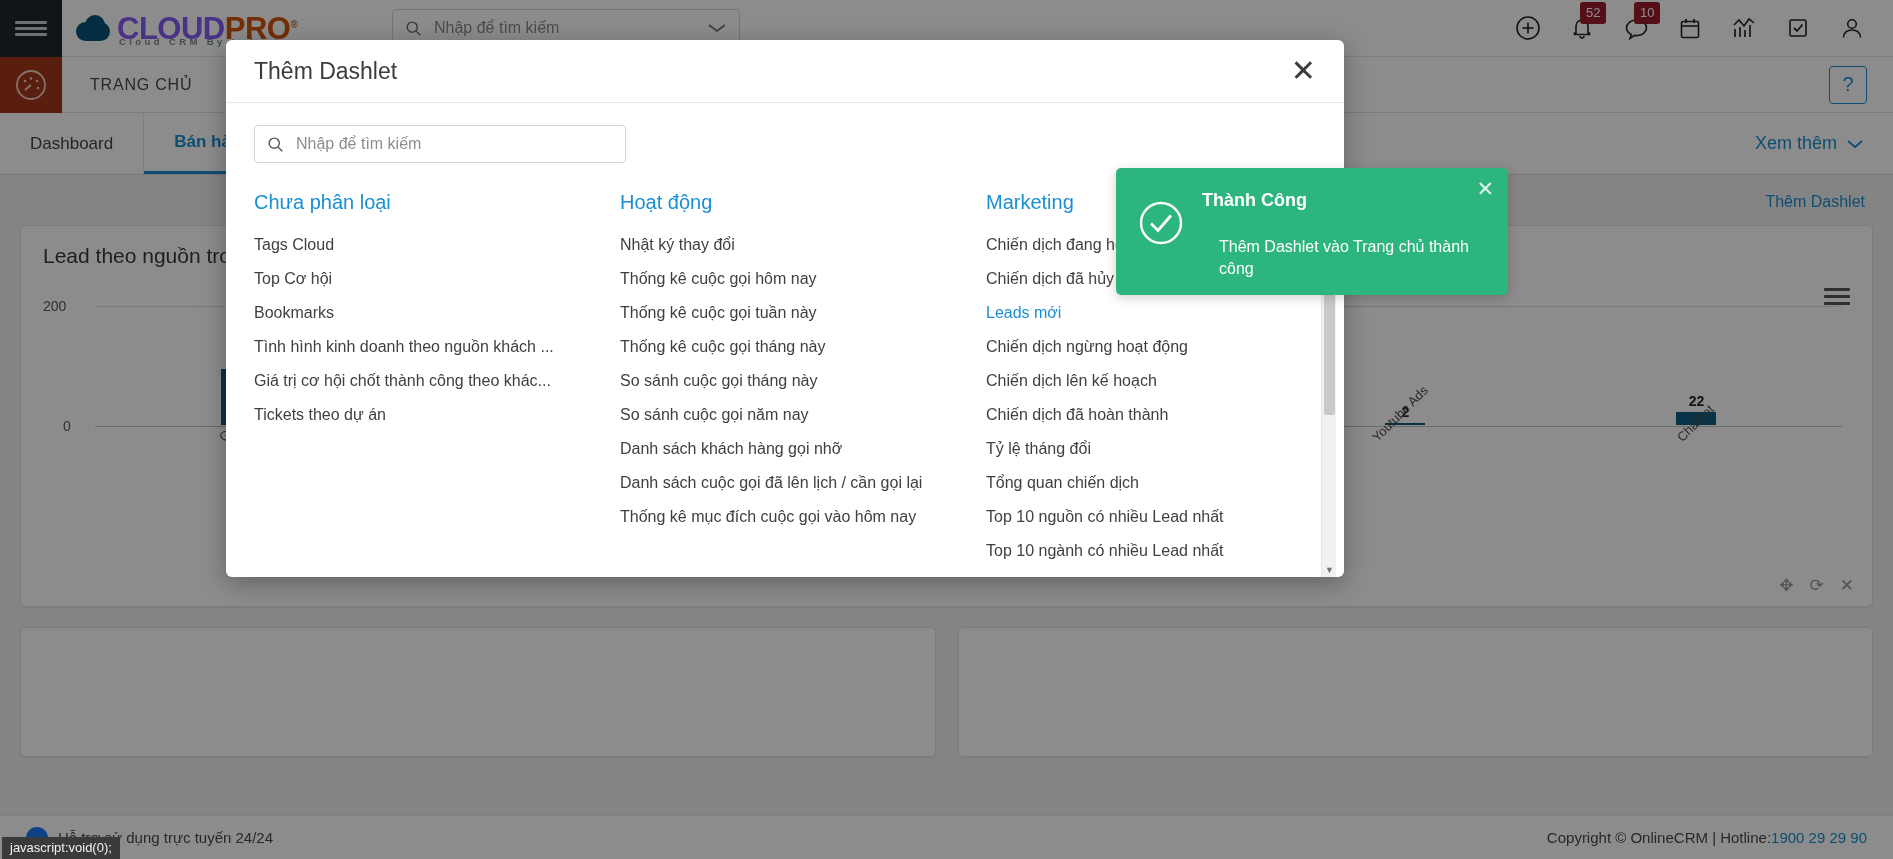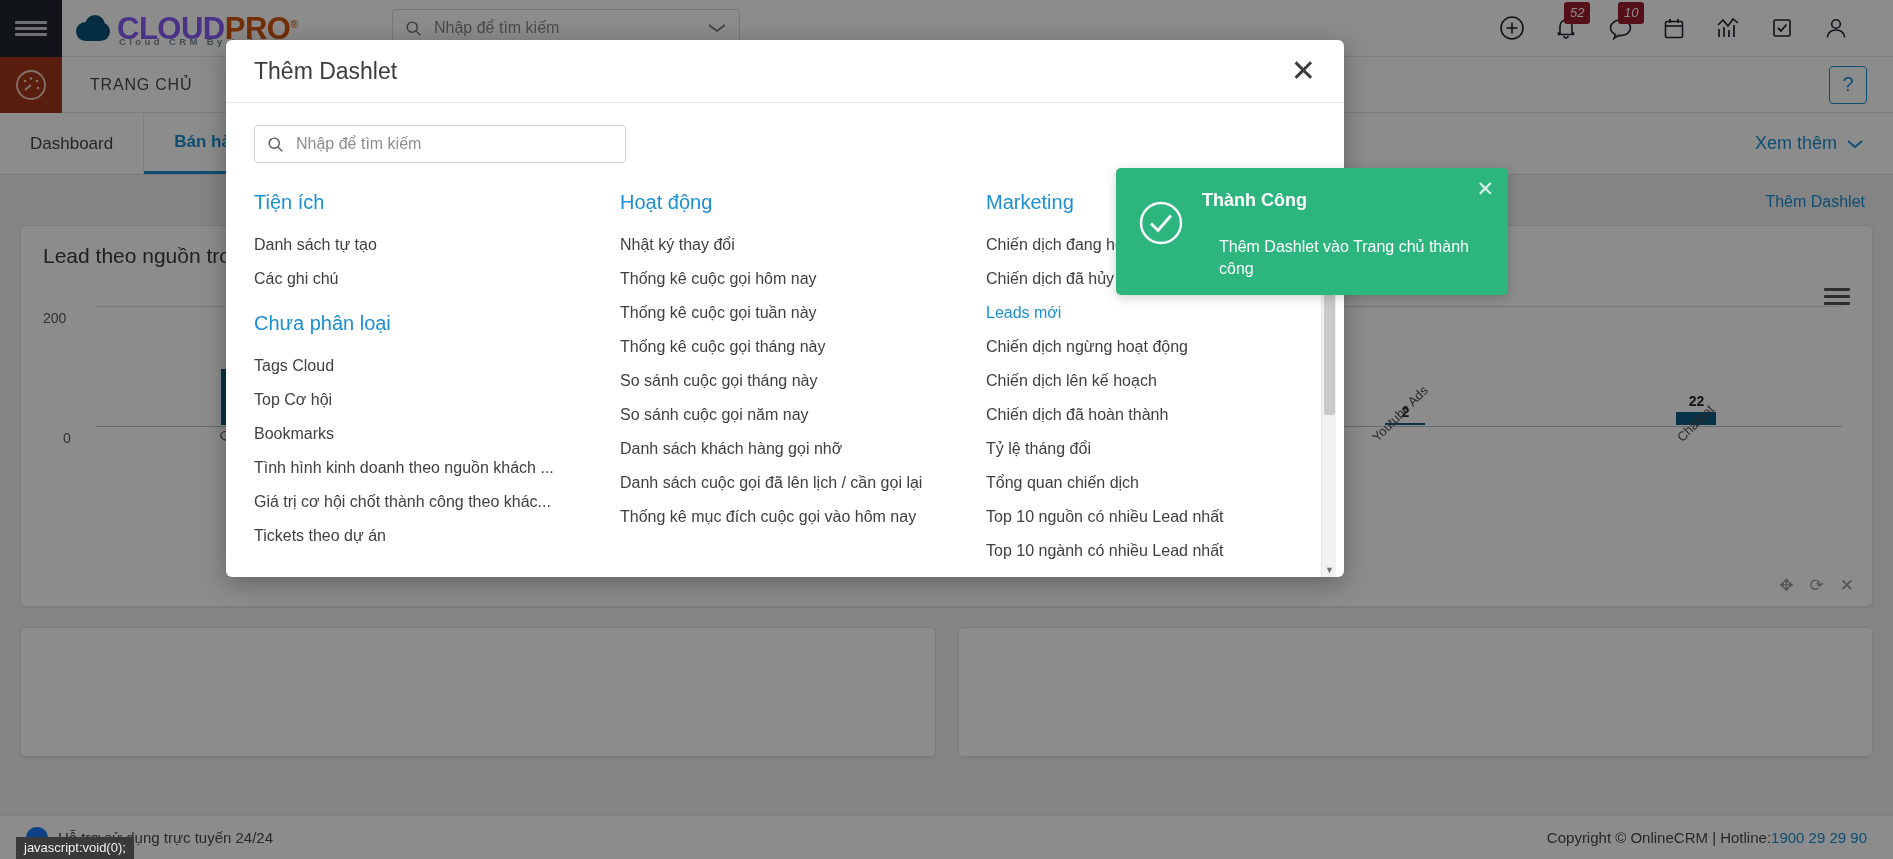--- a/index.html
+++ b/index.html
@@ -66,21 +66,21 @@
     display: flex; align-items: center; padding: 0 12px; margin-left: 40px;
     background: #fff;
   }
   .global-search .gs-input {
     flex: 1; border: 0; outline: 0; font-size: 16px; color: #6f6f6f;
     font-family: inherit; background: transparent; margin-left: 12px;
   }
   .global-search .gs-input::placeholder { color: #8a8a8a; }
 
   .topbar-spacer { flex: 1; }
-  .top-icons { display: flex; align-items: center; gap: 24px; padding-right: 42px; font-style: italic; }
+  .top-icons { display: flex; align-items: center; gap: 24px; padding-right: 26px; }
   .ticon {
     position: relative; width: 30px; height: 30px; cursor: pointer;
     display: flex; align-items: center; justify-content: center; color: #20262e;
   }
   .badge {
     position: absolute; top: -11px; left: 13px;
     background: #9b1c2e; color: #fff; font-size: 13px; line-height: 1;
     padding: 4px 6px 5px; border-radius: 3px; font-weight: 400; min-width: 22px;
     text-align: center;
   }
@@ -130,21 +130,21 @@
     position: relative; box-shadow: 0 1px 2px rgba(0,0,0,0.06);
   }
   .chart-card { height: 382px; margin-top: 6px; padding: 18px 22px 10px; }
   .chart-title { font-size: 21px; color: #3a3a3a; }
   .chart-menu {
     position: absolute; right: 22px; top: 58px; width: 26px; cursor: pointer;
   }
   .chart-menu span { display: block; height: 3px; background: #555; margin: 4px 0; border-radius: 1px; }
 
   .plot { position: relative; margin-top: 38px; height: 120px; }
-  .axis-lbl { position: absolute; left: 0; font-size: 14px; color: #595959; margin-top: 12px; }
+  .axis-lbl { position: absolute; left: 0; font-size: 14px; color: #595959; }
   .gridline { position: absolute; left: 52px; right: 8px; height: 1px; background: #dcdcdc; }
   .baseline { position: absolute; left: 52px; right: 8px; height: 1px; background: #b9c3cc; }
   .bars { position: absolute; left: 52px; right: 8px; bottom: 1px; height: 100%;
           display: flex; align-items: flex-end; }
   .barcell { flex: 1; display: flex; flex-direction: column; align-items: center; justify-content: flex-end; }
   .barval { font-size: 14px; font-weight: 700; color: #1f1f1f; margin-bottom: 3px; }
   .bar { width: 40px; background: #0d5c82; }
   .xlabels { position: absolute; left: 52px; right: 8px; top: 124px; display: flex; height: 96px; }
   .xcell { flex: 1; display: flex; justify-content: center; }
   .xlab {
@@ -163,21 +163,21 @@
     position: absolute; left: 0; right: 0; bottom: 0; height: 44px; background: #fff;
     display: flex; align-items: center; padding: 0 26px; font-size: 15px; color: #4a4a4a;
     border-top: 1px solid #e7e7e7;
   }
   .footer .f-left { display: flex; align-items: center; gap: 10px; }
   .fb-dot { width: 22px; height: 22px; border-radius: 50%; background: #1877f2; flex: 0 0 22px; }
   .footer .f-spacer { flex: 1; }
   .footer .hotline { color: #1a8fd1; }
 
   .statusbar {
-    position: absolute; left: 16px; bottom: 0; z-index: 120;
+    position: absolute; left: 2px; bottom: 0; z-index: 120;
     background: #3a3a3a; color: #f2f2f2; font-size: 13px; padding: 3px 8px 4px;
     font-family: "Liberation Sans", sans-serif;
   }
 
   
   .modal {
     position: absolute; left: 226px; top: 40px; width: 1118px; height: 537px;
     background: #fff; border-radius: 6px; z-index: 60;
     box-shadow: 0 6px 26px rgba(0,0,0,0.30); display: flex; flex-direction: column;
   }
@@ -464,25 +464,20 @@
         <svg width="17" height="17" viewBox="0 0 20 20">
           <circle cx="8.5" cy="8.5" r="6" fill="none" stroke="#5a5a5a" stroke-width="1.7"></circle>
           <line x1="13" y1="13" x2="18" y2="18" stroke="#5a5a5a" stroke-width="1.7"></line>
         </svg>
         <input class="ms-input" type="text" placeholder="Nhập để tìm kiếm" style="">
       </div>
     </div>
 
     <div class="modal-body">
       <div class="dcol">
-          <div class="dgroup">
-            <div class="dgroup-title">Tiện ích</div>
-            <div class="ditem">Danh sách tự tạo</div>
-            <div class="ditem">Các ghi chú</div>
-          </div>
           <div class="dgroup">
             <div class="dgroup-title">Chưa phân loại</div>
             <div class="ditem">Tags Cloud</div>
             <div class="ditem">Top Cơ hội</div>
             <div class="ditem">Bookmarks</div>
             <div class="ditem">Tình hình kinh doanh theo nguồn khách ...</div>
             <div class="ditem">Giá trị cơ hội chốt thành công theo khác...</div>
             <div class="ditem">Tickets theo dự án</div>
           </div>
         </div>

